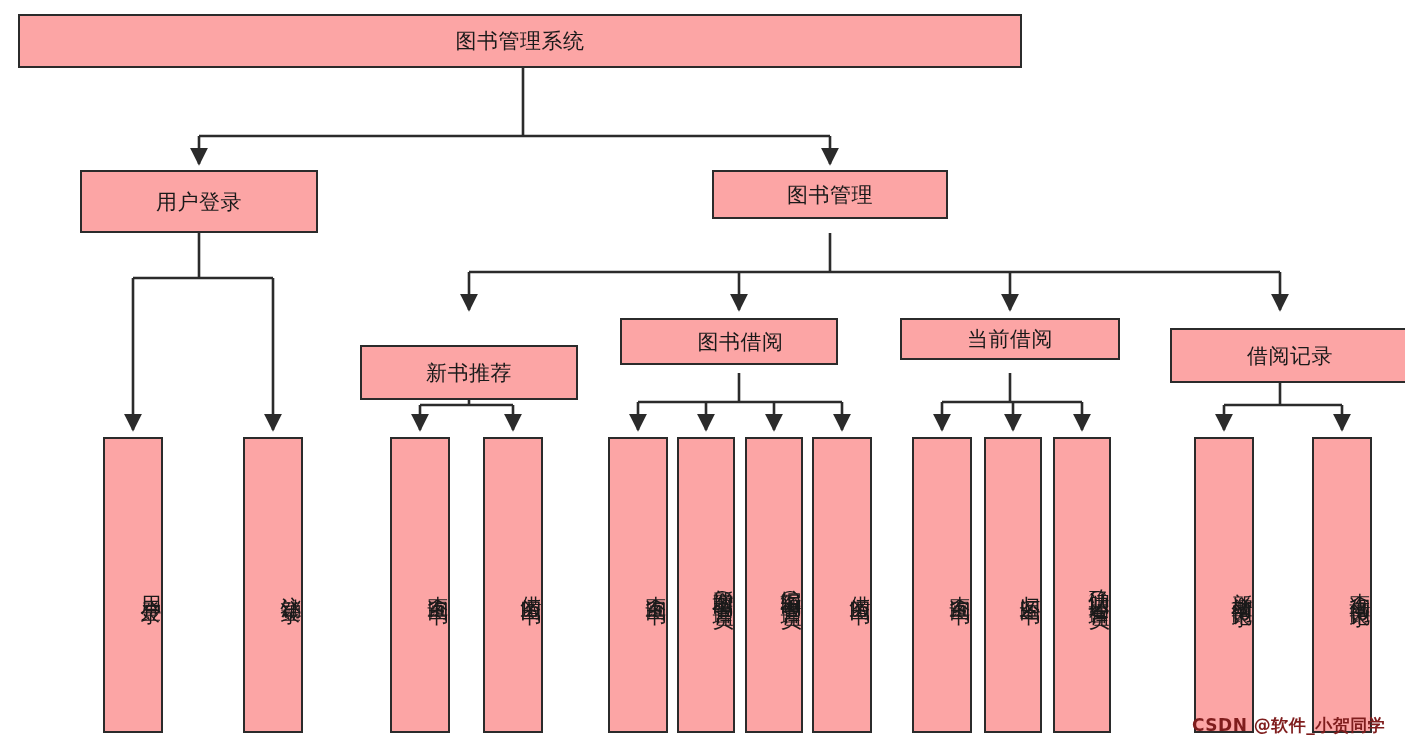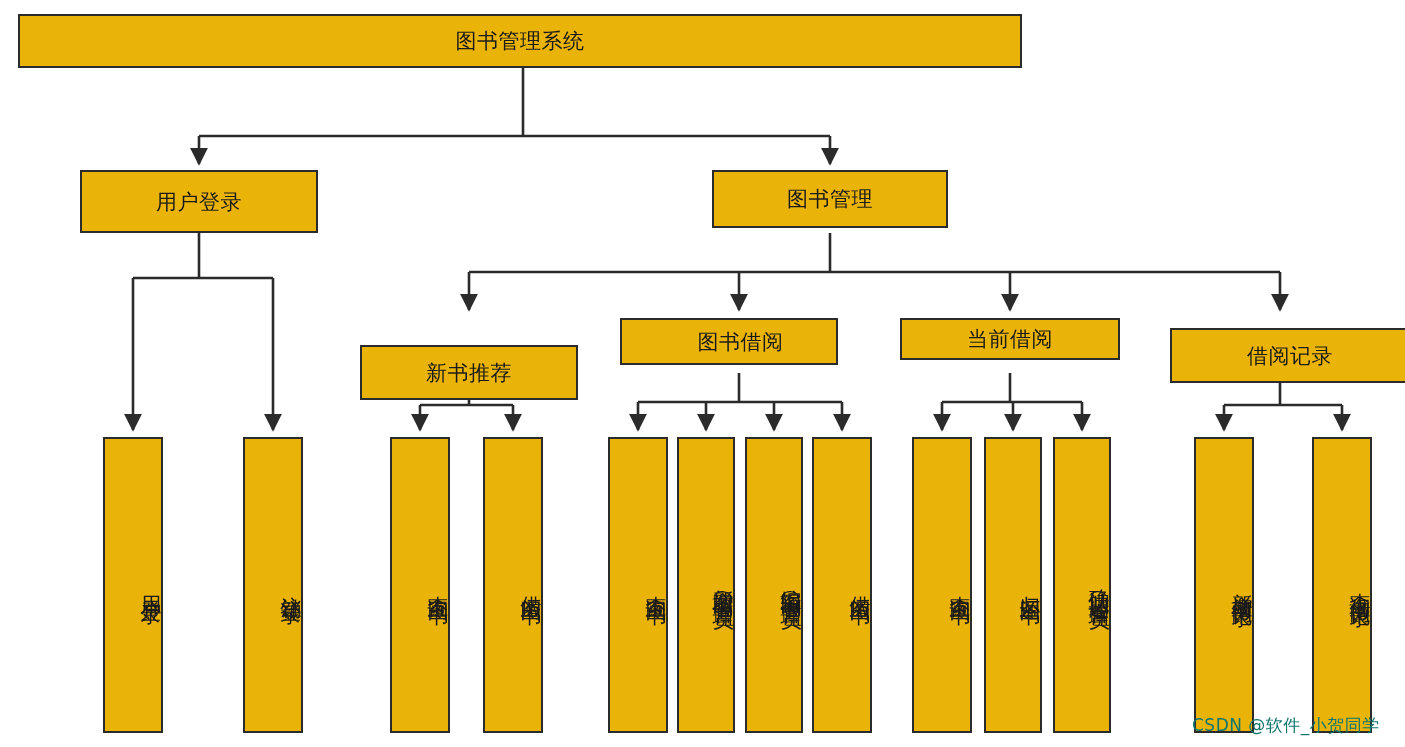--- a/index.html
+++ b/index.html
@@ -20,21 +20,21 @@
   #edges {
     position: absolute;
     left: 0;
     top: 0;
     width: 1405px;
     height: 747px;
   }
   .node {
     position: absolute;
     box-sizing: border-box;
-    background: #eab308;
+    background: #fca5a5;
     border: 2px solid #2b2b2b;
     display: flex;
     align-items: center;
     justify-content: center;
     color: #1a1a1a;
   }
   .node.horiz {
     font-size: 21px;
     letter-spacing: 0.5px;
   }
@@ -50,23 +50,24 @@
     line-height: 1;
   }
   .node.vert .vlabel {
     writing-mode: vertical-rl;
     text-orientation: upright;
     white-space: nowrap;
   }
   .watermark {
     position: absolute;
     font-size: 17px;
-    color: #0f766e;
+    color: #7f1d1d;
     white-space: nowrap;
     letter-spacing: 0.5px;
+    font-weight: bold;
   }
 </style>
 </head>
 <body>
 
 <div id="canvas">
 
   <svg id="edges" viewBox="0 0 1405 747" xmlns="http://www.w3.org/2000/svg">
     <defs>
       <marker id="arrow" viewBox="0 0 10 10" refX="9" refY="5" markerWidth="7" markerHeight="7" orient="auto-start-reverse">
@@ -117,21 +118,21 @@
     </g>
   </svg>
 
   <div class="node horiz" style="left:18px; top:14px; width:1004px; height:54px;">
     <span>图书管理系统</span>
   </div>
 
   <div class="node horiz" style="left:80px; top:170px; width:238px; height:63px;">
     <span>用户登录</span>
   </div>
-  <div class="node horiz" style="left:712px; top:170px; width:236px; height:58px;">
+  <div class="node horiz" style="left:712px; top:170px; width:236px; height:49px;">
     <span>图书管理</span>
   </div>
 
   <div class="node horiz" style="left:360px; top:318px; width:218px; height:55px;margin-top:27px;">
     <span>新书推荐</span>
   </div>
   <div class="node horiz" style="left:620px; top:318px; width:218px; height:47px;padding-left:23px;">
     <span>图书借阅</span>
   </div>
   <div class="node horiz" style="left:900px; top:318px; width:220px; height:42px;">

